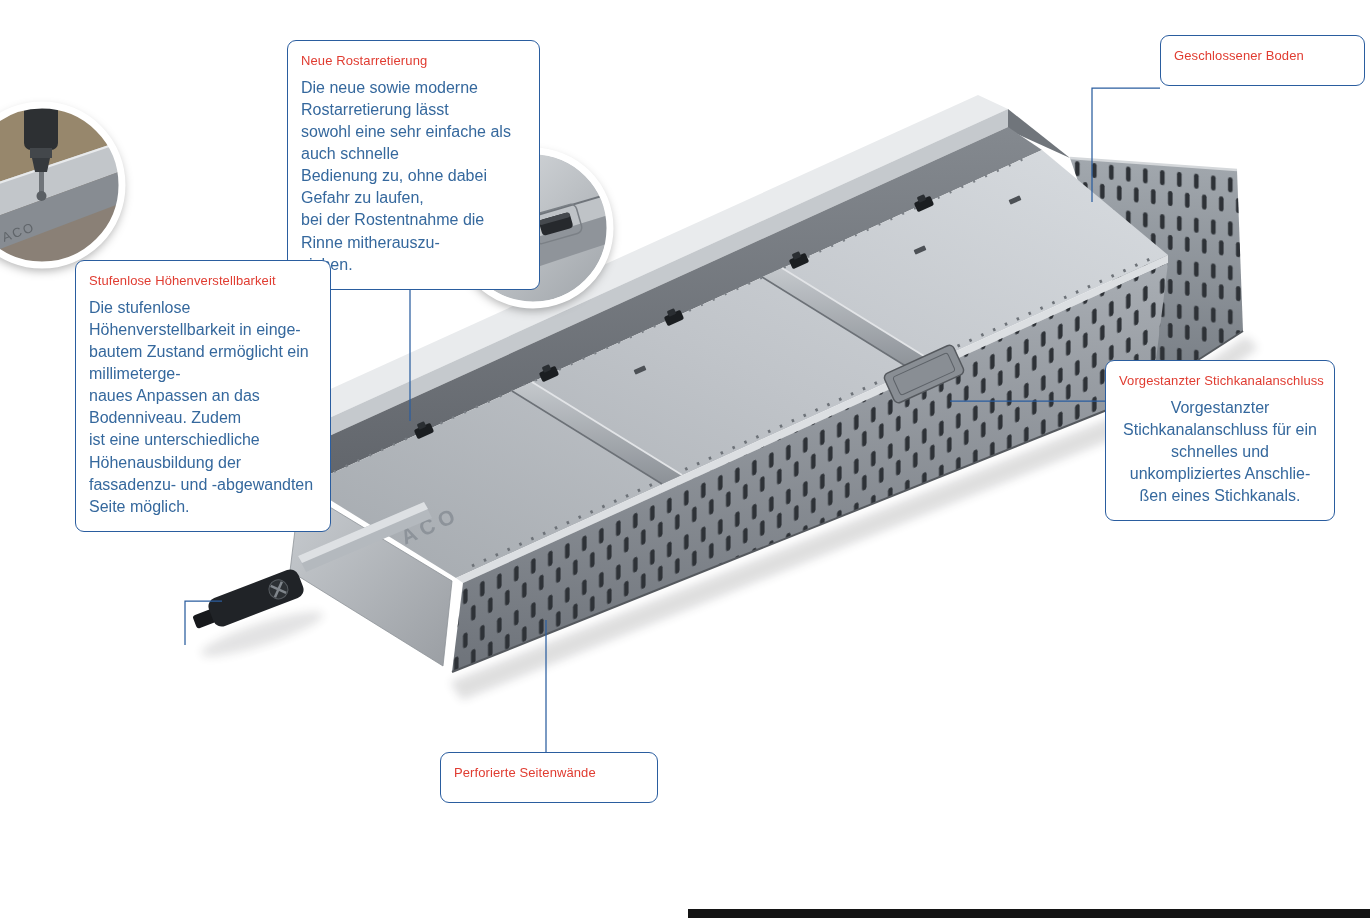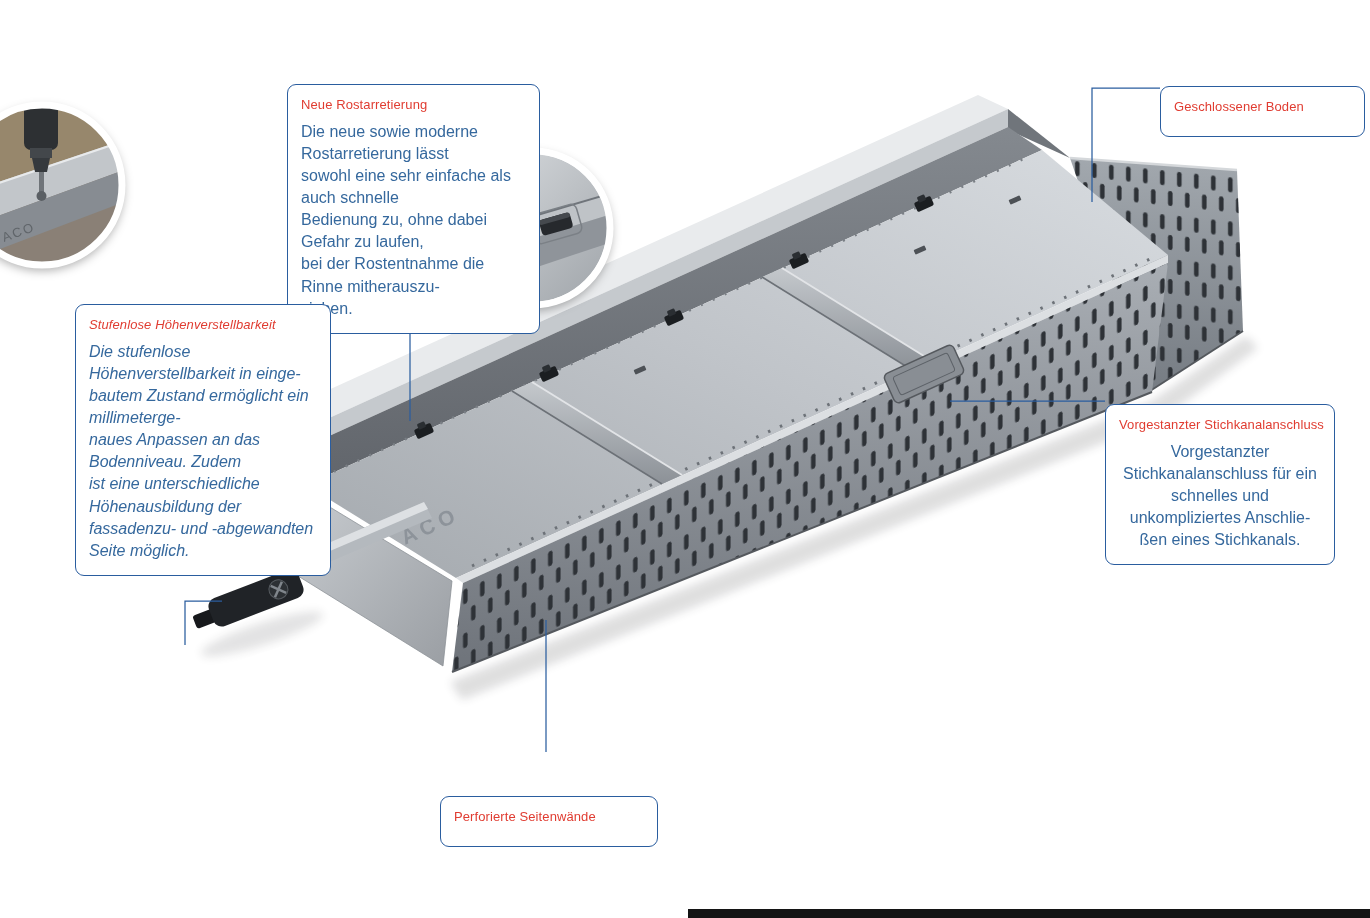--- a/index.html
+++ b/index.html
@@ -4,33 +4,33 @@
 <style>
   html,body { margin:0; padding:0; background:#ffffff; }
   .canvas {
     position:relative; width:1370px; height:918px; background:#ffffff;
     font-family:"Liberation Sans", sans-serif; overflow:hidden;
   }
   svg.scene { position:absolute; left:0; top:0; }
   .callout {
     position:absolute; background:#ffffff;
     border:1px solid #2a5d9f; border-radius:9px;
-    padding:12px 13px 13px; box-sizing:border-box;margin-top:44px;
+    padding:12px 13px 13px; box-sizing:border-box;
   }
   .callout h3 {
     margin:0 0 9px 0; font-size:13px; font-weight:normal;
     color:#e03c31; white-space:nowrap; letter-spacing:0.1px;
   }
   .callout p {
     margin:0; font-size:16px; line-height:1.38;
     color:#35689d; white-space:pre-line;
   }
   #c0 { left:287px; top:40px;  width:253px; }
-  #c1 { left:1160px; top:42px; width:205px; }
-  #c2 { left:75px;  top:260px; width:256px;font-style:italic; }
+  #c1 { left:1160px; top:35px; width:205px; }
+  #c2 { left:75px;  top:260px; width:256px; }
   #c3 { left:1105px; top:360px; width:230px;text-align:center; }
   #c4 { left:62px;  top:645px; width:248px; }
   #c5 { left:440px; top:752px; width:218px; }
   .footer-bar {
     position:absolute; left:688px; top:909px; width:682px; height:9px;
     background:#141414;
   }
 </style>
 </head>
 <body>

